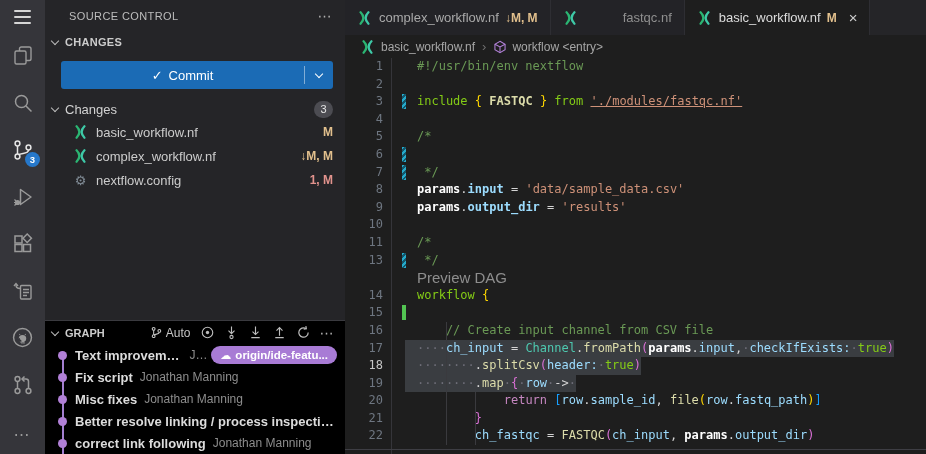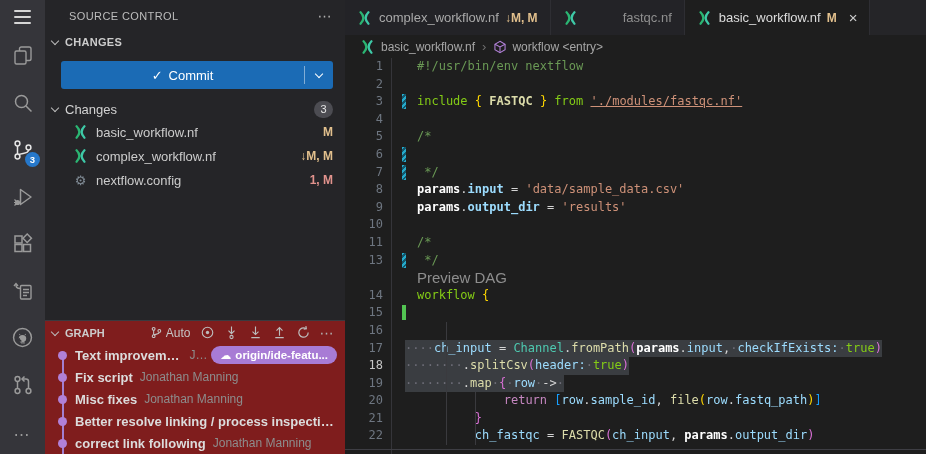--- a/index.html
+++ b/index.html
@@ -34,21 +34,21 @@
   .commit-drop .chev { border-color:#fff; margin:0; margin-top:-3px; }
   .changes-row { margin-top:9px; height:22px; display:flex; align-items:center; font-size:13px; color:#d2d2d2; padding-right:12px; }
   .count-badge { margin-left:auto; min-width:19px; height:17px; background:#4c4c52; border-radius:9px; color:#e6e6e6; font-size:11px; display:flex; align-items:center; justify-content:center; padding:0 5px; }
   .file-row { height:24px; display:flex; align-items:center; padding:0 12px 0 27px; font-size:13px; color:#cccccc; cursor:pointer; }
   .file-row .chg-icon { width:17px; height:16px; margin-right:7px; display:flex; align-items:center; justify-content:center; flex:none; }
   .gear-glyph { font-size:13px; color:#7f8a94; }
   .fname { white-space:nowrap; overflow:hidden; }
   .fstatus { margin-left:auto; font-size:12px; font-weight:bold; padding-left:8px; white-space:nowrap; }
 
   
-  .graph-panel { position:absolute; left:0; right:0; top:320px; bottom:0; border-top:1px solid #3a3a3f; background:#7f1d1d; overflow:hidden; }
+  .graph-panel { position:absolute; left:0; right:0; top:320px; bottom:0; border-top:1px solid #3a3a3f; background:#000000; overflow:hidden; }
   .graph-hdr { height:23px; display:flex; align-items:center; font-size:11px; font-weight:bold; color:#cccccc; padding-right:10px; }
   .graph-tools { margin-left:auto; display:flex; align-items:center; gap:9px; color:#bdbdbd; font-weight:normal; }
   .graph-tools svg { display:block; }
   .auto-wrap { display:flex; align-items:center; gap:3px; font-size:12px; color:#c5c5c5; }
   .graph-body { position:relative; }
   .graph-line { position:absolute; left:16.5px; top:10px; height:100px; width:2px; background:#a37fd0; }
   .commit-row { height:22px; display:flex; align-items:center; padding:0 8px 0 30px; position:relative; white-space:nowrap; overflow:hidden; cursor:pointer; }
   .commit-row .dot { position:absolute; left:13px; top:50%; margin-top:-4.5px; width:9px; height:9px; border-radius:50%; background:#b180d7; }
   .cmsg { font-size:13px; font-weight:bold; color:#dcdcdc; overflow:hidden; text-overflow:ellipsis; }
   .cauthor { font-size:12px; color:#8d8d8d; margin-left:7px; overflow:hidden; text-overflow:ellipsis; }
@@ -73,21 +73,21 @@
   .gsep { position:absolute; left:46px; top:0; bottom:0; width:1px; background:#35353a; }
   .guide { position:absolute; width:1px; background:#3a3a3e; }
   .line { position:relative; height:17.6px; line-height:17.6px; padding-left:72px; white-space:pre; }
   .ln { position:absolute; left:0; top:0; width:38px; text-align:right; color:#6e7681; }
   .ln.active { color:#c6c6c6; }
   .gmark { position:absolute; left:57px; top:1px; height:15px; width:3.5px; }
   .gmark.mod { background:repeating-linear-gradient(135deg,#25aacb 0 2px,#14566b 2px 4px); }
   .gmark.add { background:#52c452; }
   .codelens { height:17.6px; line-height:18.6px; padding-left:72px; font-family:"Liberation Sans",sans-serif; font-size:15px; color:#8e8e8e; cursor:pointer; }
   .tokens { display:inline-block; }
-  .line.sel .tokens { background:#3A3D41; margin-left:-12px; }
+  .line.sel .tokens { background:#3A3D41; margin-left:-12px; padding-left:12px; }
   .tk.b { font-weight:bold; }
   .c-comment { color:#6A9955; }
   .c-kw { color:#84cc16; }
   .c-ctrl { color:#C586C0; }
   .c-str { color:#CE9178; }
   .c-link { color:#CE9178; text-decoration:underline; }
   .c-type { color:#4EC9B0; }
   .c-fn { color:#DCDCAA; }
   .c-var { color:#9CDCFE; }
   .c-pw { color:#ffffff; font-weight:bold; }
@@ -359,21 +359,21 @@
         <div class="line"><span class="ln">6</span><span class="gmark mod"></span></div>
         <div class="line"><span class="ln">7</span><span class="gmark mod"></span><span class="tokens"><span class="tk c-comment"> */</span></span></div>
         <div class="line"><span class="ln">8</span><span class="tokens"><span class="tk c-pw">params</span><span class="tk c-plain">.</span><span class="tk c-var b">input</span><span class="tk c-plain"> = </span><span class="tk c-str">'data/sample_data.csv'</span></span></div>
         <div class="line"><span class="ln">9</span><span class="tokens"><span class="tk c-pw">params</span><span class="tk c-plain">.</span><span class="tk c-var b">output_dir</span><span class="tk c-plain"> = </span><span class="tk c-str">'results'</span></span></div>
         <div class="line"><span class="ln">10</span><span class="tokens"></span></div>
         <div class="line"><span class="ln">11</span><span class="tokens"><span class="tk c-comment">/*</span></span></div>
         <div class="line"><span class="ln">13</span><span class="gmark mod"></span><span class="tokens"><span class="tk c-comment"> */</span></span></div>
         <div class="codelens">Preview DAG</div>
         <div class="line"><span class="ln">14</span><span class="tokens"><span class="tk c-kw">workflow</span><span class="tk c-plain"> </span><span class="tk c-b1">{</span></span></div>
         <div class="line"><span class="ln">15</span><span class="gmark add"></span><span class="tokens"></span></div>
-        <div class="line"><span class="ln">16</span></div>
+        <div class="line"><span class="ln">16</span><span class="tokens"><span class="tk c-comment">    // Create input channel from CSV file</span></span></div>
         <div class="line sel"><span class="ln">17</span><span class="tokens"><span class="tk c-ws">····</span><span class="tk c-var">ch_input</span><span class="tk c-plain"> = </span><span class="tk c-type">Channel</span><span class="tk c-plain">.</span><span class="tk c-fn">fromPath</span><span class="tk c-b2">(</span><span class="tk c-pw">params</span><span class="tk c-plain">.</span><span class="tk c-var">input</span><span class="tk c-plain">,</span><span class="tk c-ws">·</span><span class="tk c-var">checkIfExists:</span><span class="tk c-ws">·</span><span class="tk c-kw">true</span><span class="tk c-b2">)</span></span></div>
         <div class="line sel"><span class="ln active">18</span><span class="tokens"><span class="tk c-ws">········</span><span class="tk c-plain">.</span><span class="tk c-fn">splitCsv</span><span class="tk c-b2">(</span><span class="tk c-var">header:</span><span class="tk c-ws">·</span><span class="tk c-kw">true</span><span class="tk c-b2">)</span></span></div>
         <div class="line sel"><span class="ln">19</span><span class="tokens"><span class="tk c-ws">········</span><span class="tk c-plain">.</span><span class="tk c-fn">map</span><span class="tk c-ws">·</span><span class="tk c-b2">{</span><span class="tk c-ws">·</span><span class="tk c-var">row</span><span class="tk c-ws">·</span><span class="tk c-plain">-&gt;</span><span class="tk c-ws">·</span></span></div>
         <div class="line"><span class="ln">20</span><span class="tokens"><span class="tk c-plain">            </span><span class="tk c-ctrl">return</span><span class="tk c-plain"> </span><span class="tk c-b3">[</span><span class="tk c-var">row</span><span class="tk c-plain">.</span><span class="tk c-var">sample_id</span><span class="tk c-plain">, </span><span class="tk c-fn">file</span><span class="tk c-b1">(</span><span class="tk c-var">row</span><span class="tk c-plain">.</span><span class="tk c-var">fastq_path</span><span class="tk c-b1">)</span><span class="tk c-b3">]</span></span></div>
         <div class="line"><span class="ln">21</span><span class="tokens"><span class="tk c-plain">        </span><span class="tk c-b2">}</span></span></div>
         <div class="line"><span class="ln">22</span><span class="tokens"><span class="tk c-plain">        </span><span class="tk c-var">ch_fastqc</span><span class="tk c-plain"> = </span><span class="tk c-fn">FASTQC</span><span class="tk c-b2">(</span><span class="tk c-var">ch_input</span><span class="tk c-plain">, </span><span class="tk c-pw">params</span><span class="tk c-plain">.</span><span class="tk c-var">output_dir</span><span class="tk c-b2">)</span></span></div>
         <div class="guide" style="left: 101px; top: 264px; height: 123px;"></div>
         <div class="guide" style="left: 130px; top: 334px; height: 53px;"></div>
       </div>
     <div class="editor-bottom-line"></div>

